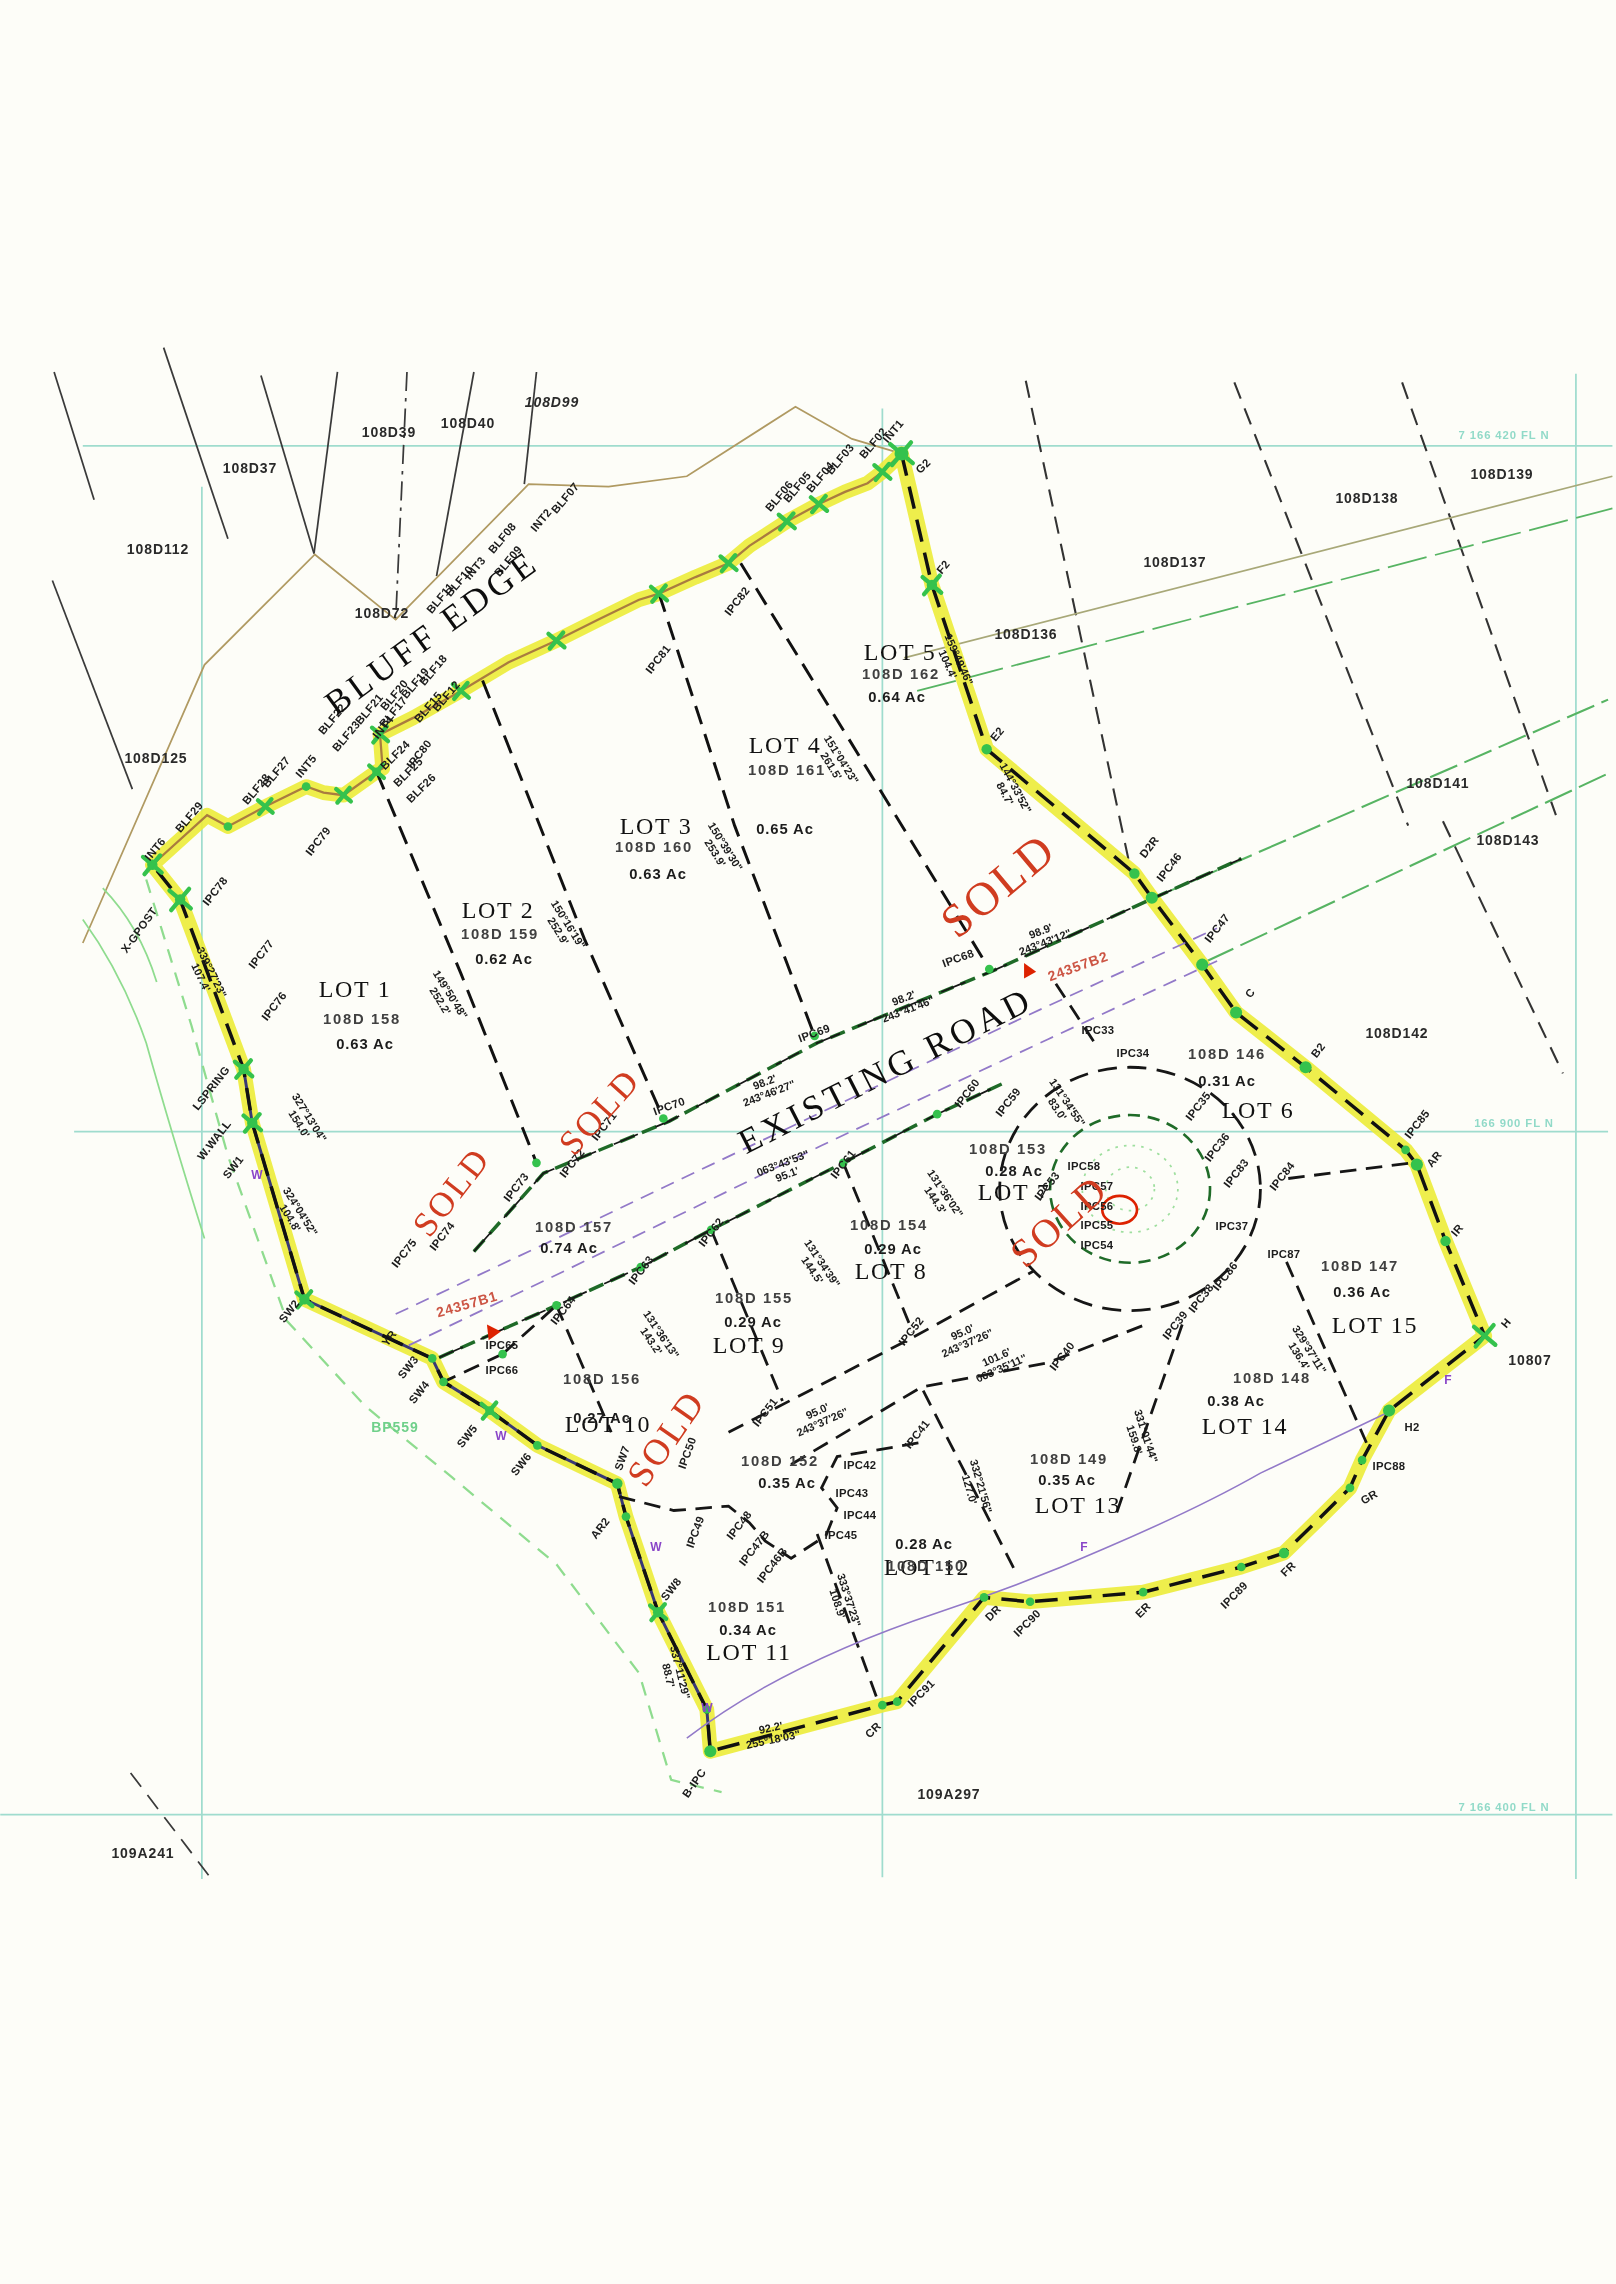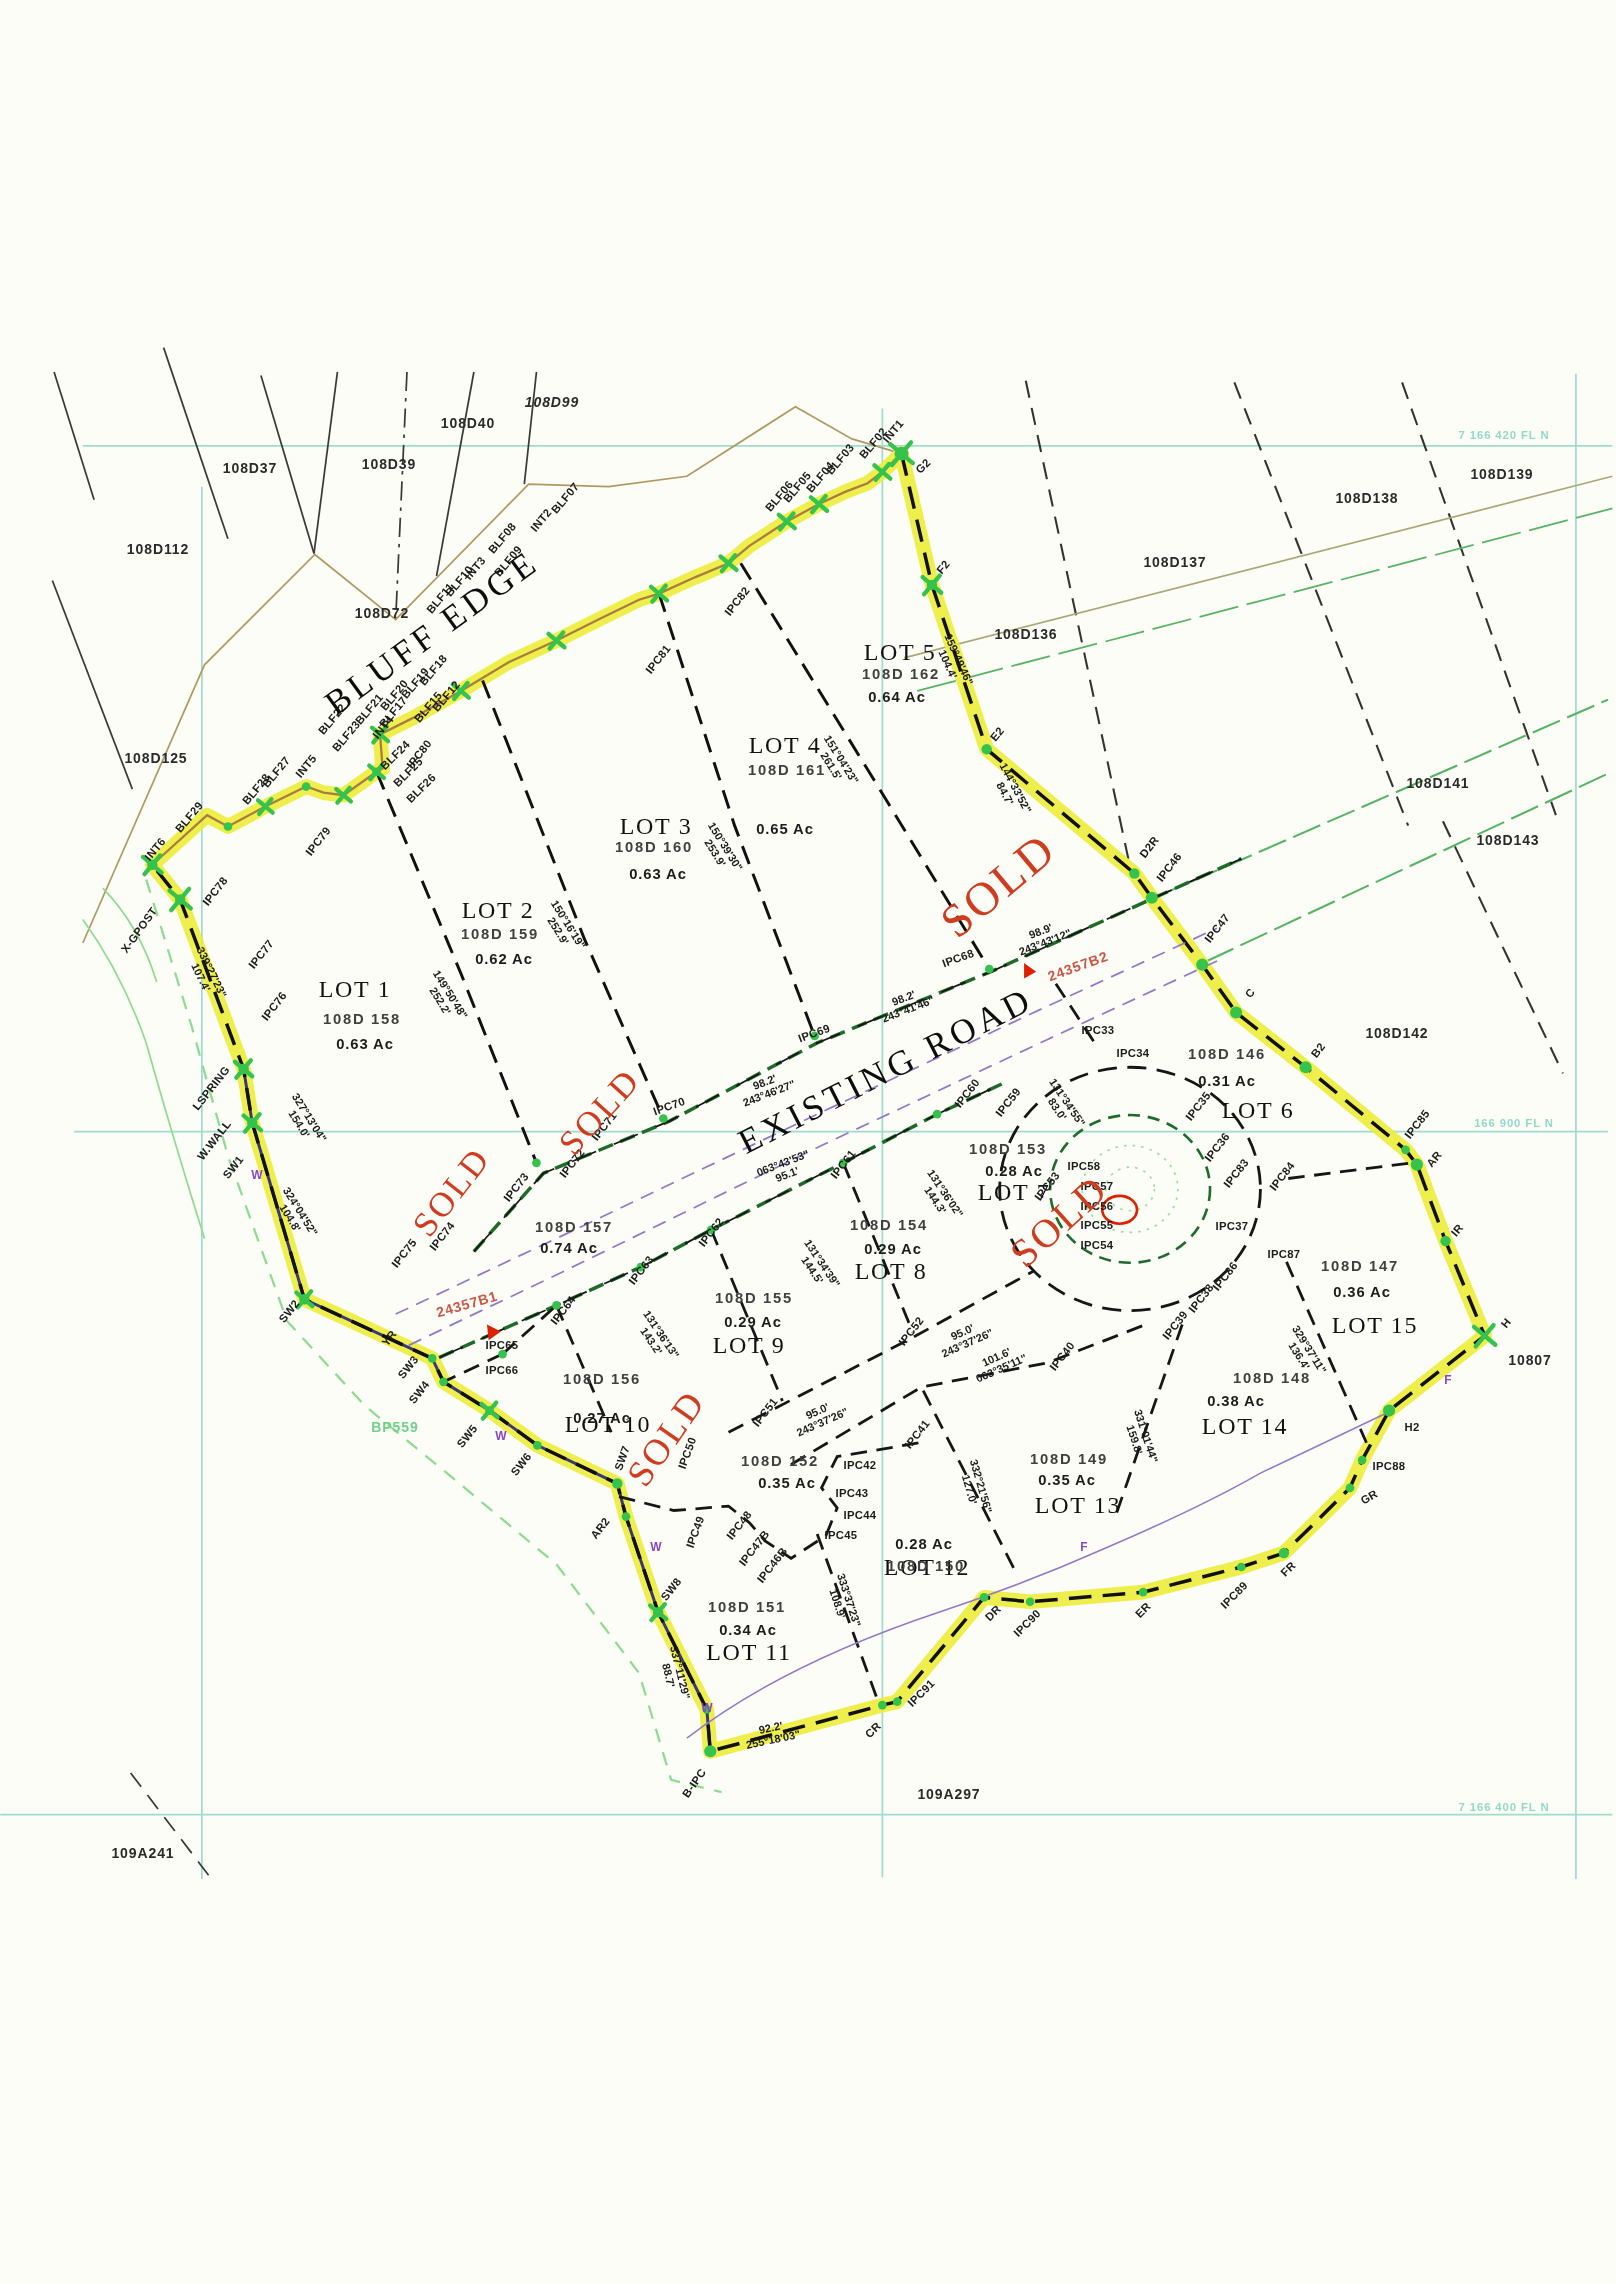--- a/index.html
+++ b/index.html
@@ -263,21 +263,21 @@
 
     <g fill="none" stroke="#dd2200">
       <ellipse cx="1288" cy="1392" rx="20" ry="16" stroke-width="3"></ellipse>
       <path d="M1178,1108 L1192,1118 L1178,1126 Z" fill="#dd2200" stroke="none"></path>
       <path d="M560,1524 L576,1532 L562,1542 Z" fill="#dd2200" stroke="none"></path>
     </g>
   </svg>
 
   <div id="label-layer">
       <div class="lbl adj" style="left: 250px; top: 468px; transform: translate(-50%, -50%) rotate(0deg);">108D37</div>
-      <div class="lbl adj" style="left: 389px; top: 432px; transform: translate(-50%, -50%) rotate(0deg); margin-top: 32px;">108D39</div>
+      <div class="lbl adj" style="left: 389px; top: 432px; transform: translate(-50%, -50%) rotate(0deg);">108D39</div>
       <div class="lbl adj" style="left: 468px; top: 423px; transform: translate(-50%, -50%) rotate(0deg);">108D40</div>
       <div class="lbl adj" style="left: 552px; top: 402px; transform: translate(-50%, -50%) rotate(0deg); font-style: italic;">108D99</div>
       <div class="lbl adj" style="left: 158px; top: 549px; transform: translate(-50%, -50%) rotate(0deg);">108D112</div>
       <div class="lbl adj" style="left: 382px; top: 613px; transform: translate(-50%, -50%) rotate(0deg);">108D72</div>
       <div class="lbl adj" style="left: 156px; top: 758px; transform: translate(-50%, -50%) rotate(0deg);">108D125</div>
       <div class="lbl adj" style="left: 1026px; top: 634px; transform: translate(-50%, -50%) rotate(0deg);">108D136</div>
       <div class="lbl adj" style="left: 1175px; top: 562px; transform: translate(-50%, -50%) rotate(0deg);">108D137</div>
       <div class="lbl adj" style="left: 1367px; top: 498px; transform: translate(-50%, -50%) rotate(0deg);">108D138</div>
       <div class="lbl adj" style="left: 1502px; top: 474px; transform: translate(-50%, -50%) rotate(0deg);">108D139</div>
       <div class="lbl adj" style="left: 1438px; top: 783px; transform: translate(-50%, -50%) rotate(0deg);">108D141</div>

